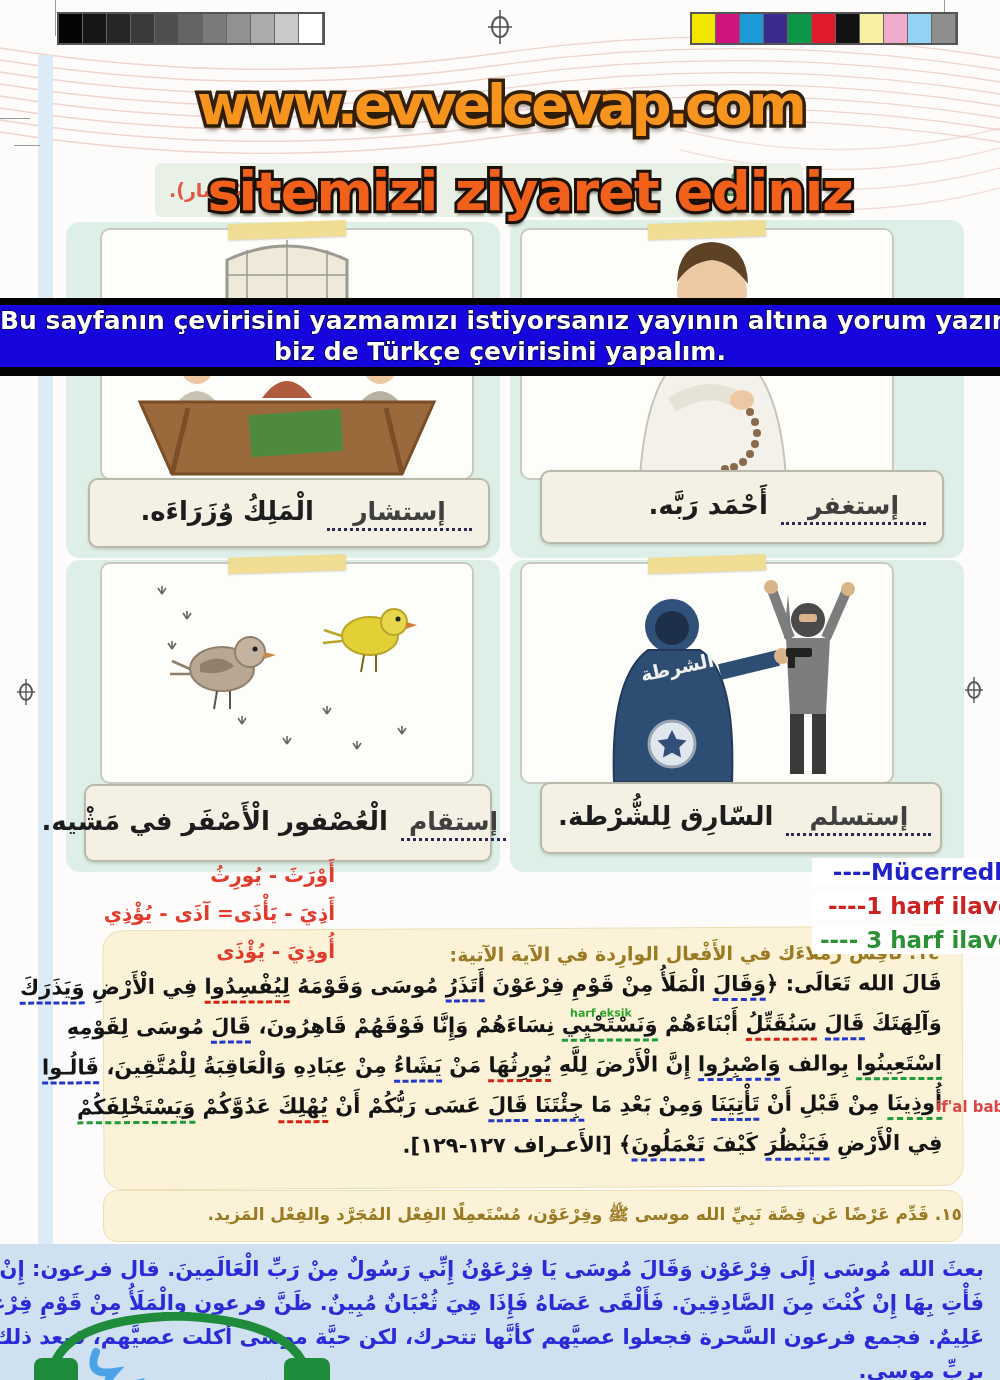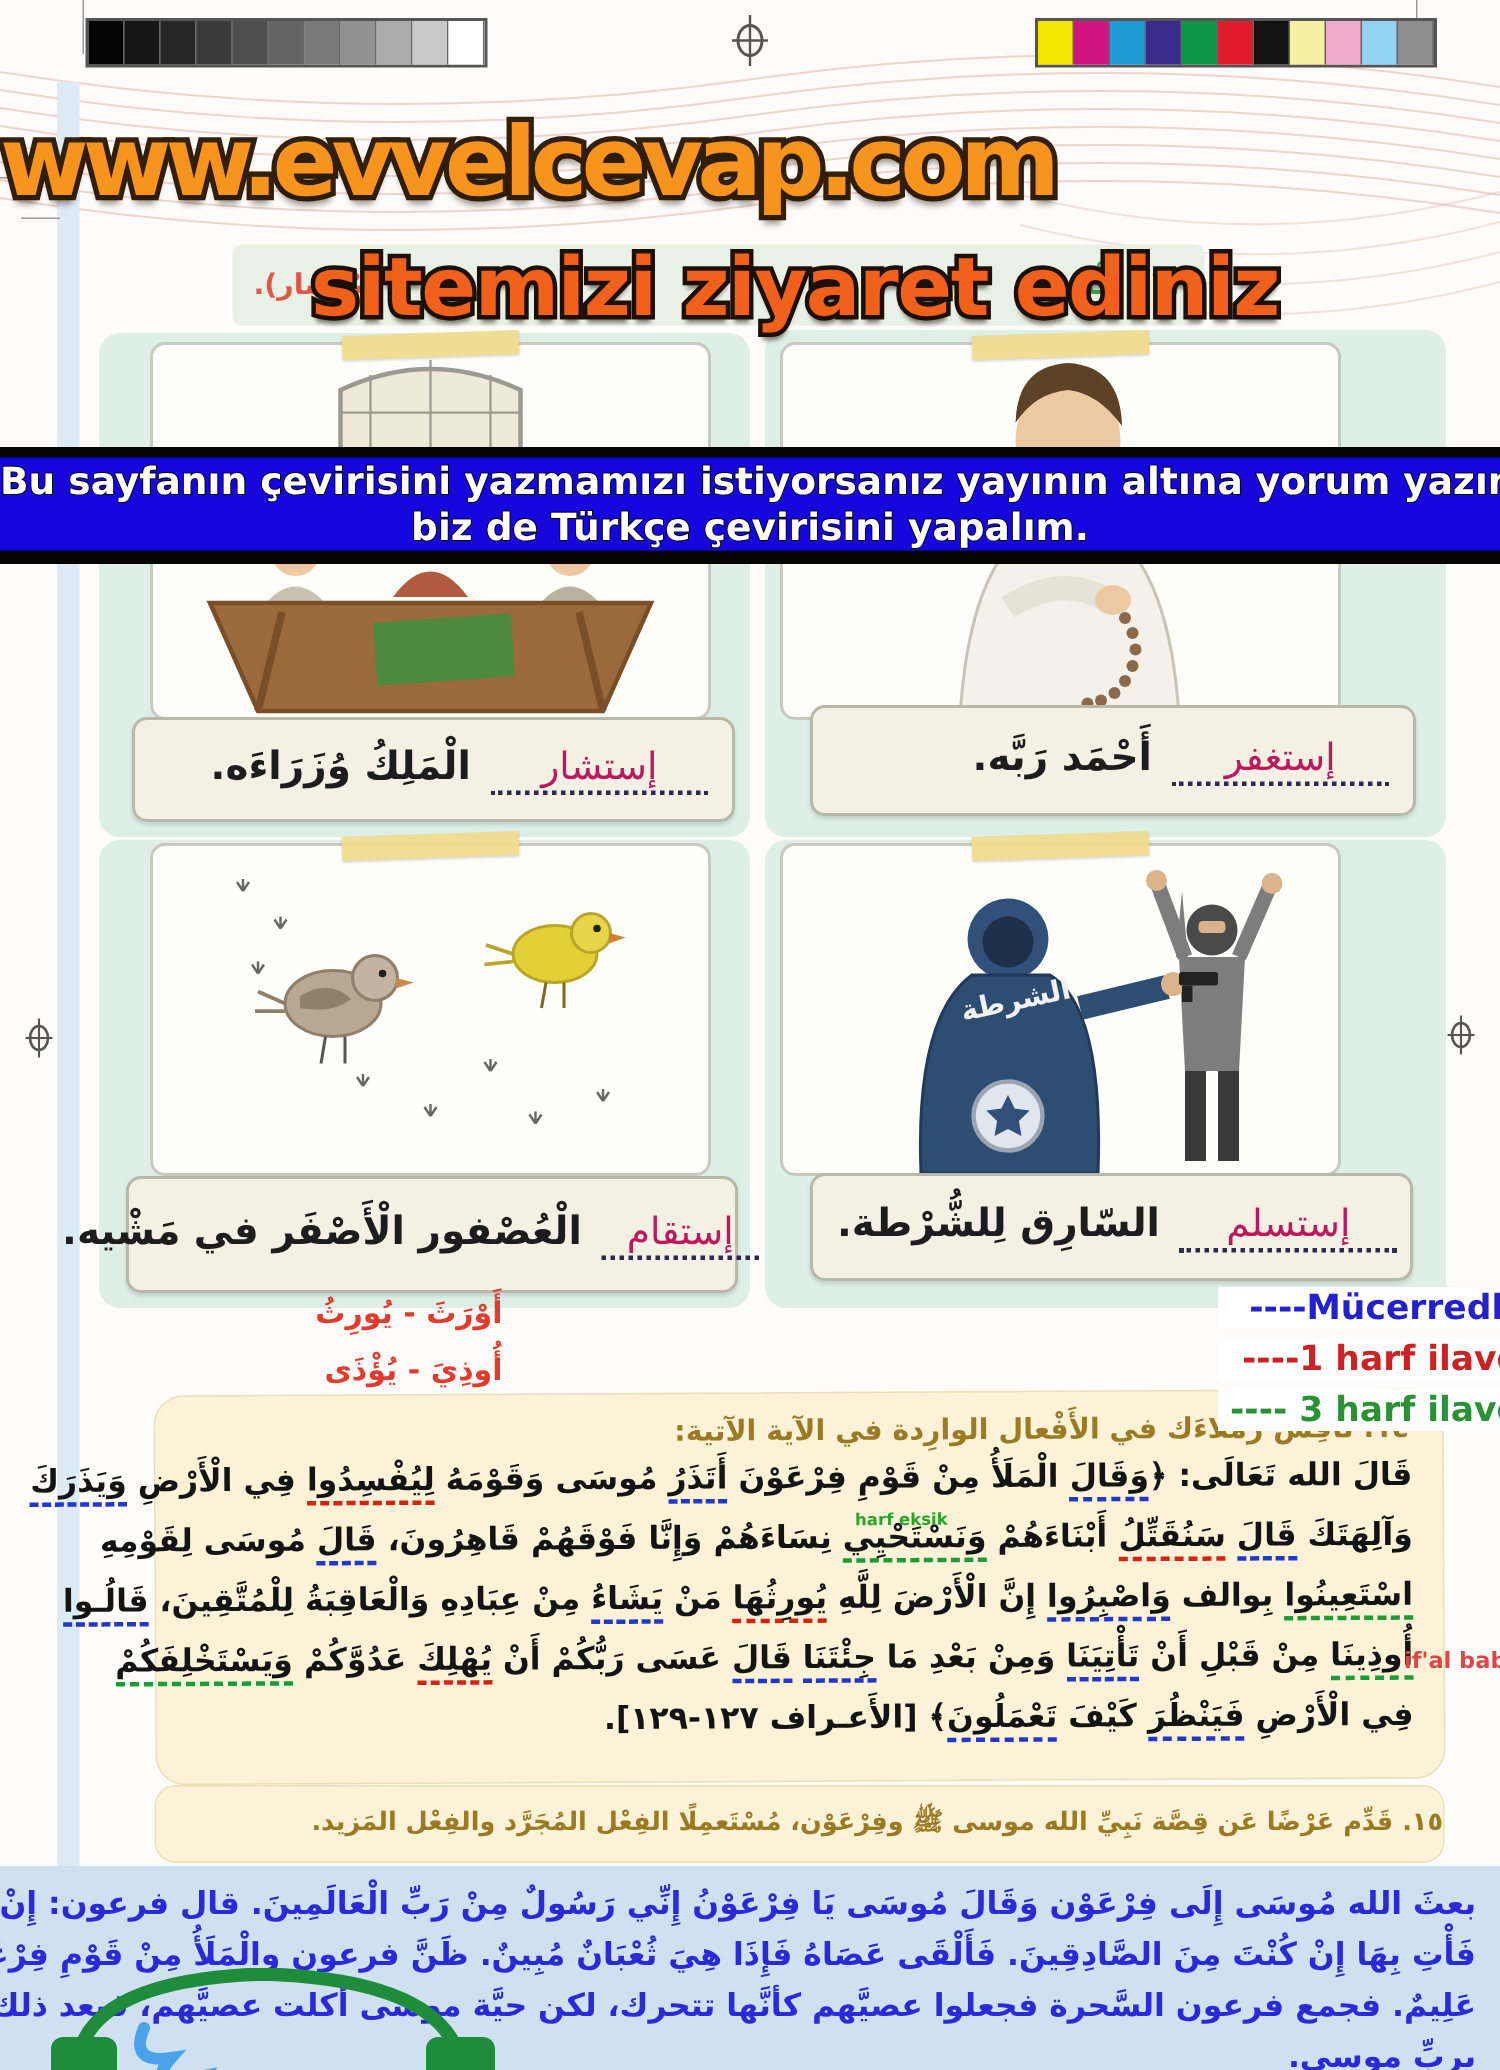--- a/index.html
+++ b/index.html
@@ -15,22 +15,22 @@
   .blue-strip{position:absolute;left:38px;top:55px;width:15px;height:1190px;background:#dcebf6;z-index:1;}
   .cropline{position:absolute;background:#9a9a9a;z-index:2;}
 
   
   .bar{position:absolute;top:12px;display:flex;border:2px solid #555;z-index:3;}
   .bar .sw{width:23px;height:29px;border-right:1px solid #666;}
   .regmark{position:absolute;left:487px;top:8px;z-index:3;}
   .regmark-mid{position:absolute;z-index:3;}
 
   
-  .wm-url{position:absolute;left:0;top:72px;width:1000px;text-align:left;z-index:40;
-    font-size:64px;font-weight:bold;letter-spacing:-4px;color:#f7941d;
+  .wm-url{position:absolute;left:0;top:72px;width:1000px;text-align:center;z-index:40;
+    font-size:56px;font-weight:bold;letter-spacing:-4px;color:#f7941d;
     -webkit-text-stroke:7px #33200a;paint-order:stroke fill;
     text-shadow:0 6px 4px rgba(40,25,5,.45);white-space:nowrap;}
   .wm-slogan{position:absolute;left:30px;top:160px;width:1000px;text-align:center;z-index:40;
     font-size:54px;font-weight:bold;letter-spacing:-1px;color:#f2611c;
     -webkit-text-stroke:6px #1c1106;paint-order:stroke fill;
     text-shadow:0 5px 3px rgba(30,15,5,.5);white-space:nowrap;}
 
   
   .banner{position:absolute;left:0;top:298px;width:1000px;height:78px;background:#1606dd;
     border-top:7px solid #050505;border-bottom:9px solid #050505;z-index:45;
@@ -47,21 +47,21 @@
   
   .mint{position:absolute;background:#ddefe6;border-radius:14px;z-index:4;}
   .card{position:absolute;background:#fdfdfa;border:2px solid #c9c9c0;border-radius:10px;z-index:5;}
   .tape{position:absolute;left:50%;top:-8px;width:118px;height:16px;background:#f1dd8f;opacity:.95;
     transform:translateX(-50%) rotate(-2deg);box-shadow:0 1px 2px rgba(0,0,0,.18);z-index:7;}
   .strip{position:absolute;background:#f4f1e4;border:2px solid #b9b9ab;border-radius:10px;z-index:6;
     display:flex;align-items:center;box-shadow:0 2px 3px rgba(0,0,0,.12);}
   .answer-line{direction:rtl;width:100%;padding:0 16px;white-space:nowrap;}
   .blank{display:inline-block;min-width:145px;text-align:center;border-bottom:3px dotted #2a2a55;
     padding-bottom:2px;vertical-align:baseline;}
-  .handwritten{color:#be185d;font-size:25px;font-weight:normal;text-align:center;}
+  .handwritten{color:#404040;font-size:25px;font-weight:bold;text-align:center;}
   .sent{font-size:26px;font-weight:bold;color:#1d1d1d;margin-right:8px;}
 
   .police-label{position:absolute;color:#f2f2f2;font-weight:bold;font-size:19px;
     transform:rotate(-12deg);z-index:7;direction:rtl;}
 
   
   .legend{position:absolute;left:812px;top:858px;z-index:22;}
   .legend .row{background:#ffffff;padding:1px 8px;margin-bottom:6px;font-size:23px;font-weight:bold;
     white-space:nowrap;text-align:right;}
   .lg-blue{color:#2222cc;} .lg-red{color:#cc2222;} .lg-green{color:#2a9235;}
@@ -316,20 +316,21 @@
   </div>
 
   <div class="legend">
     <div class="row lg-blue">----Mücerredler</div>
     <div class="row lg-red">----1 harf ilaveli</div>
     <div class="row lg-green">---- 3 harf ilaveli</div>
   </div>
 
   <div class="margin-notes">
     <div>أَوْرَثَ - يُورِثُ</div>
+    <div>أَذِيَ - يَأْذَى= آذَى - يُؤْذِي</div>
     <div>أُوذِيَ - يُؤْذَى</div>
   </div>
 
   <div class="ex14">
     <div class="ex-title">١٤. ناقِش زُمَلاءَك في الأَفْعال الوارِدة في الآية الآتية:</div>
     <span class="harf-eksik">harf eksik</span>
     <div class="qline"><span>قَالَ الله تَعَالَى: ﴿</span><span class="u-blue">وَقَالَ</span><span> الْمَلَأُ مِنْ قَوْمِ فِرْعَوْنَ </span><span class="u-blue">أَتَذَرُ</span><span> مُوسَى وَقَوْمَهُ </span><span class="u-red">لِيُفْسِدُوا</span><span> فِي الْأَرْضِ </span><span class="u-blue">وَيَذَرَكَ</span></div>
     <div class="qline"><span>وَآلِهَتَكَ </span><span class="u-blue">قَالَ</span><span> </span><span class="u-red">سَنُقَتِّلُ</span><span> أَبْنَاءَهُمْ </span><span class="u-green">وَنَسْتَحْيِي</span><span> نِسَاءَهُمْ وَإِنَّا فَوْقَهُمْ قَاهِرُونَ، </span><span class="u-blue">قَالَ</span><span> مُوسَى لِقَوْمِهِ</span></div>
     <div class="qline"><span class="u-green">اسْتَعِينُوا</span><span> بِوالف </span><span class="u-blue">وَاصْبِرُوا</span><span> إِنَّ الْأَرْضَ لِلَّهِ </span><span class="u-red">يُورِثُهَا</span><span> مَنْ </span><span class="u-blue">يَشَاءُ</span><span> مِنْ عِبَادِهِ وَالْعَاقِبَةُ لِلْمُتَّقِينَ، </span><span class="u-blue">قَالُـوا</span></div>
     <div class="qline"><span class="u-green">أُوذِينَا</span><span> مِنْ قَبْلِ أَنْ </span><span class="u-blue">تَأْتِيَنَا</span><span> وَمِنْ بَعْدِ مَا </span><span class="u-blue">جِئْتَنَا</span><span> </span><span class="u-blue">قَالَ</span><span> عَسَى رَبُّكُمْ أَنْ </span><span class="u-red">يُهْلِكَ</span><span> عَدُوَّكُمْ </span><span class="u-green">وَيَسْتَخْلِفَكُمْ</span></div>

